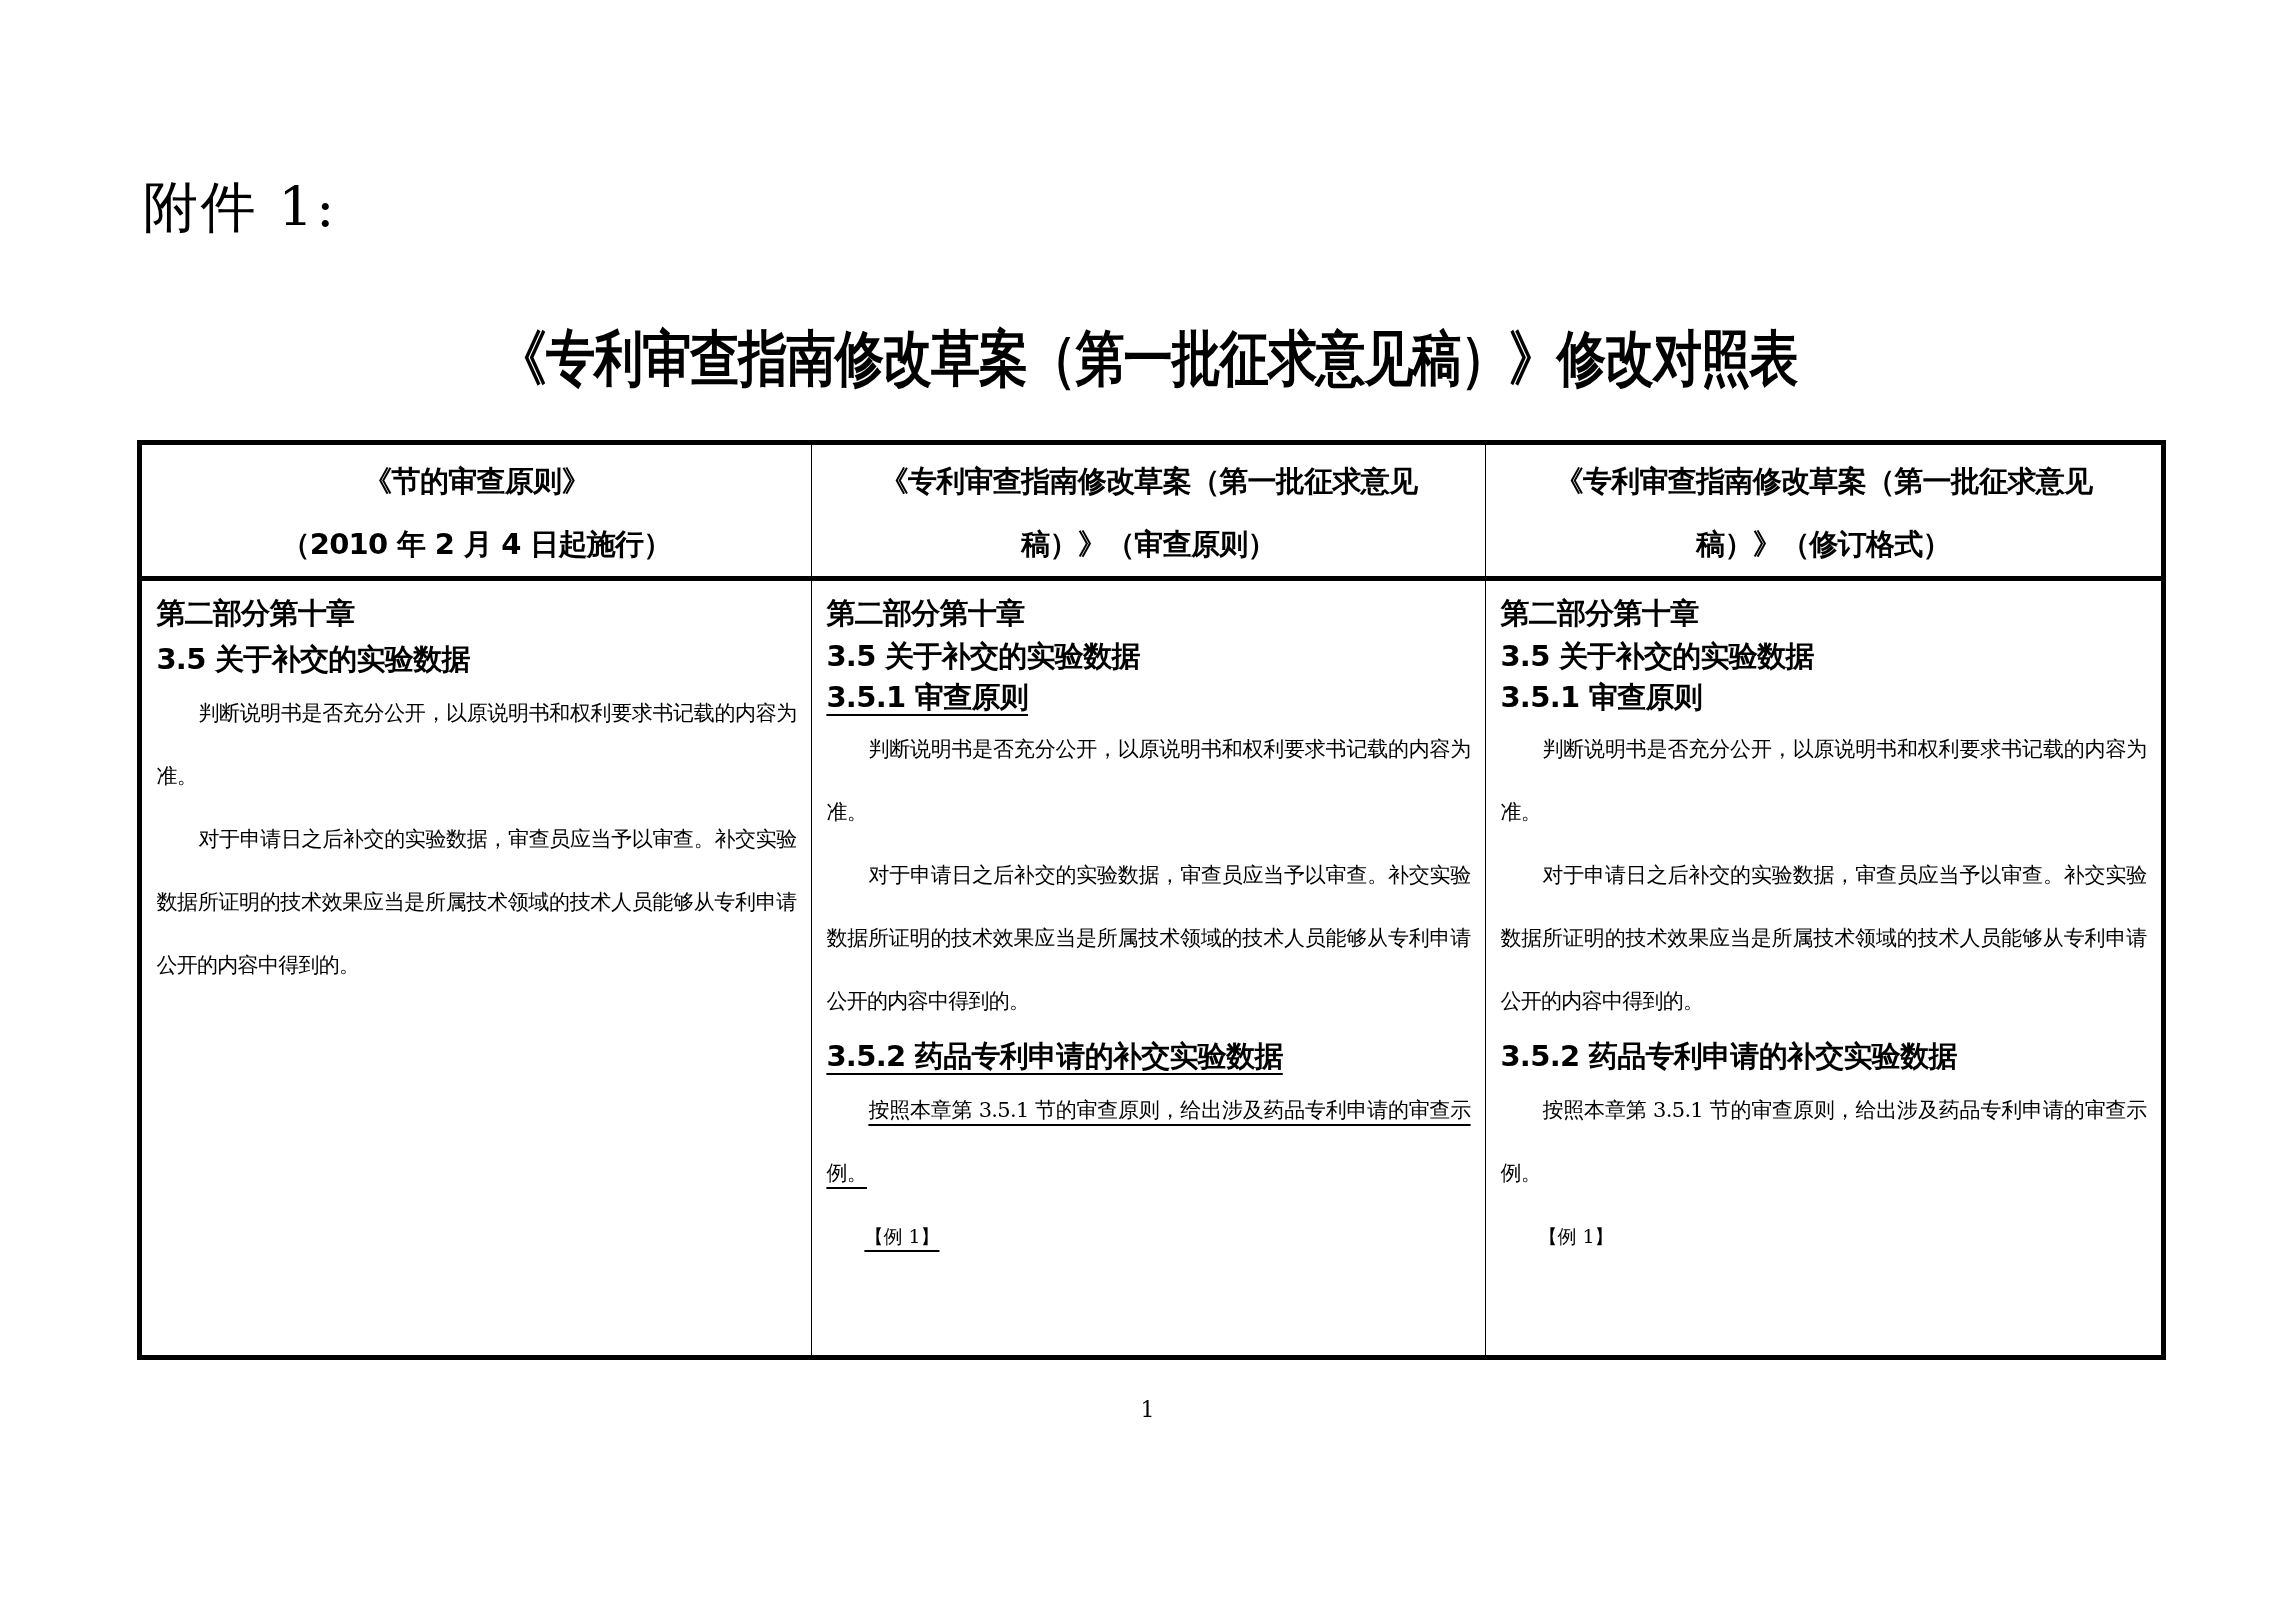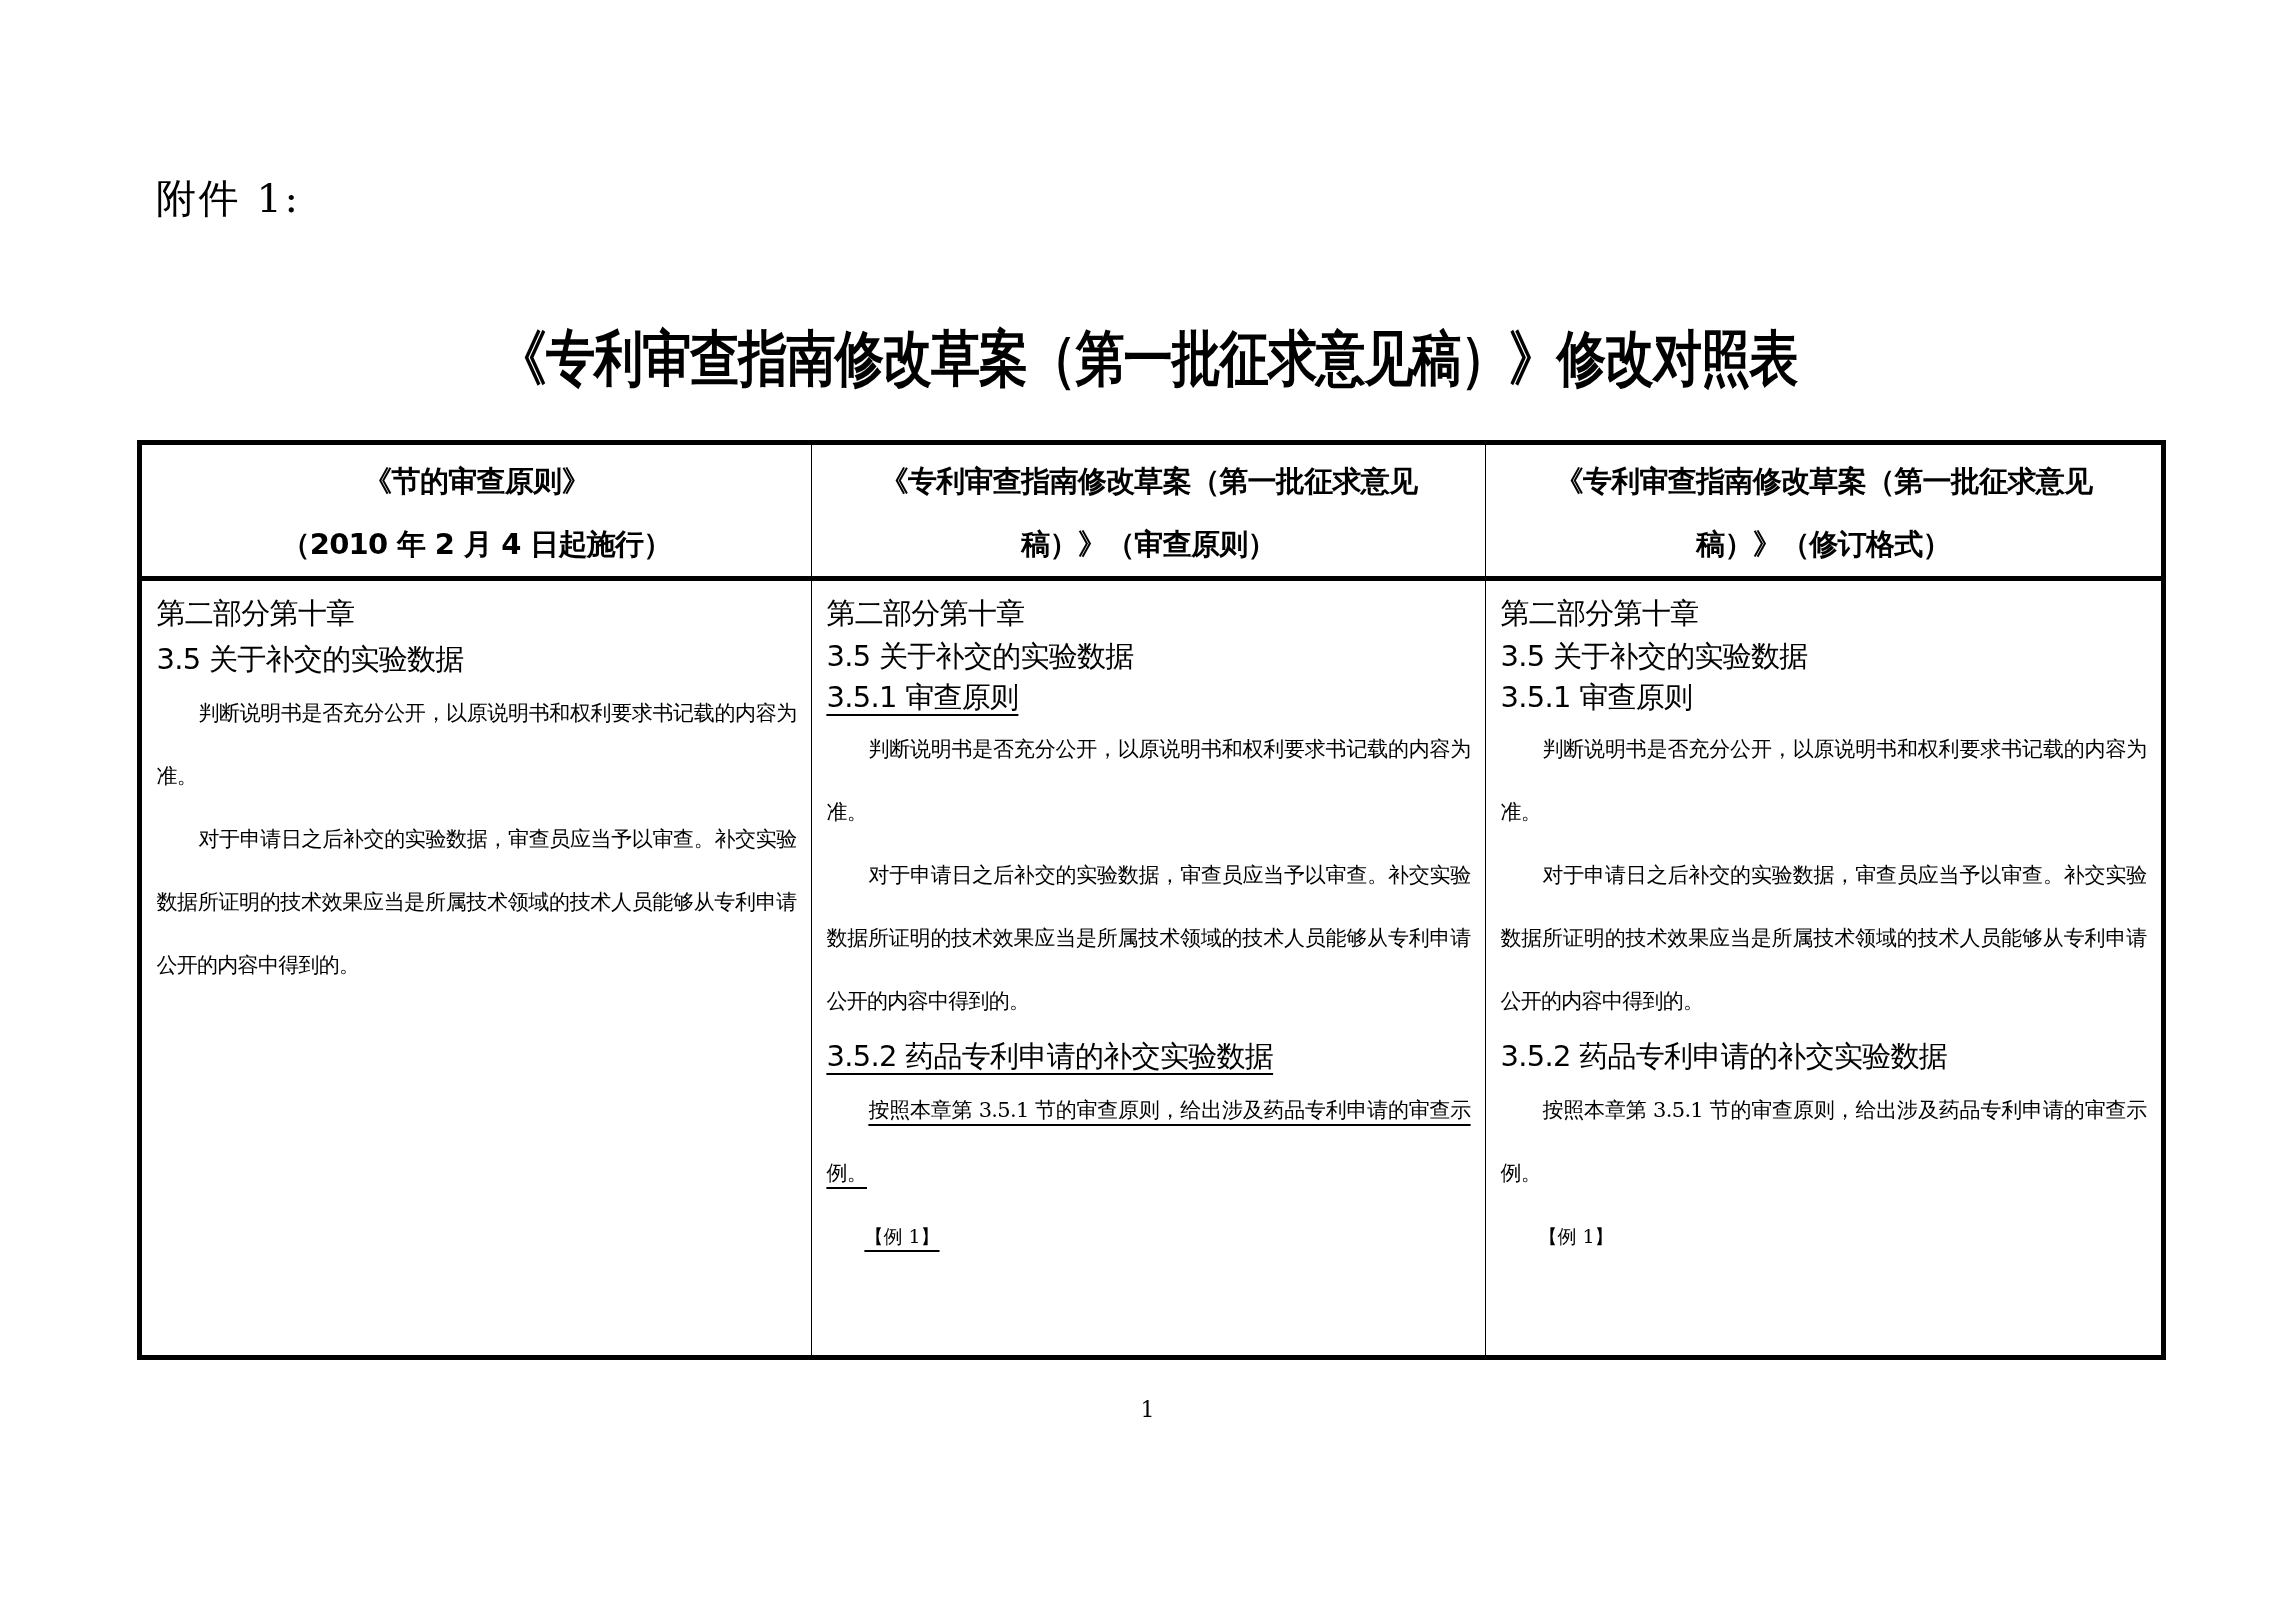--- a/index.html
+++ b/index.html
@@ -1,31 +1,31 @@
 <!DOCTYPE html>
 <html style="font-size:10.5px"><head>
 <meta charset="utf-8">
 <style>
   html, body { margin:0; padding:0; background:#ffffff; }
   body { width:2295px; height:1623px; position:relative; overflow:hidden;
          font-family:"DejaVu Serif","Liberation Serif",serif; color:#000; }
-  .attach { position:absolute; left:156px; top:171px; font-size:40px; letter-spacing:2.6px;
+  .attach { position:absolute; left:143px; top:171px; font-size:55px; letter-spacing:2.6px;
             font-family:"DejaVu Serif","Liberation Serif",serif; }
   .doc-title { position:absolute; left:0; width:2295px; top:319px; text-align:center;
                font-size:60px; font-weight:bold; letter-spacing:-1.3px;
                font-family:"DejaVu Sans","Liberation Sans",sans-serif; transform:scaleX(0.82); transform-origin:1148px 0; }
   table.cmp { position:absolute; left:137px; top:440px; width:2023px; height:920px;
               border-collapse:collapse; border:5.9px solid #000; table-layout:fixed; }
   table.cmp td, table.cmp th { border:1.3px solid #000; vertical-align:top; padding:0; }
   table.cmp thead th { border-bottom:5.9px solid #000; height:124px; font-weight:bold;
               font-family:"DejaVu Sans","Liberation Sans",sans-serif; font-size:29px;
               line-height:63px; text-align:center; padding:5.2px 17px 0 17px; letter-spacing:-0.7px; }
   col.c1 { width:672px; } col.c2 { width:674px; } col.c3 { width:678px; }
   .cell { padding:9.2px 14.4px 0 14.4px; font-size:29.5px; }
-  .h-bold { font-family:"DejaVu Sans","Liberation Sans",sans-serif; font-weight:normal; font-size:29px;
+  .h-bold { font-family:"DejaVu Sans","Liberation Sans",sans-serif; font-weight:bold; font-size:29px;
             line-height:46px; letter-spacing:-0.7px; }
   .h-bold.tight { line-height:41px; }
   .para { font-size:21px; line-height:63px; text-indent:2em; letter-spacing:-0.7px; text-align:justify; }
   .u { text-decoration:underline; text-decoration-thickness:2px; text-underline-offset:6.5px; }
   .example { font-size:19px; line-height:63px; text-indent:2em; }
   .page-num { position:absolute; left:0; width:2295px; top:1397px; text-align:center; font-size:22px; }
 </style>
 </head>
 <body>
 

